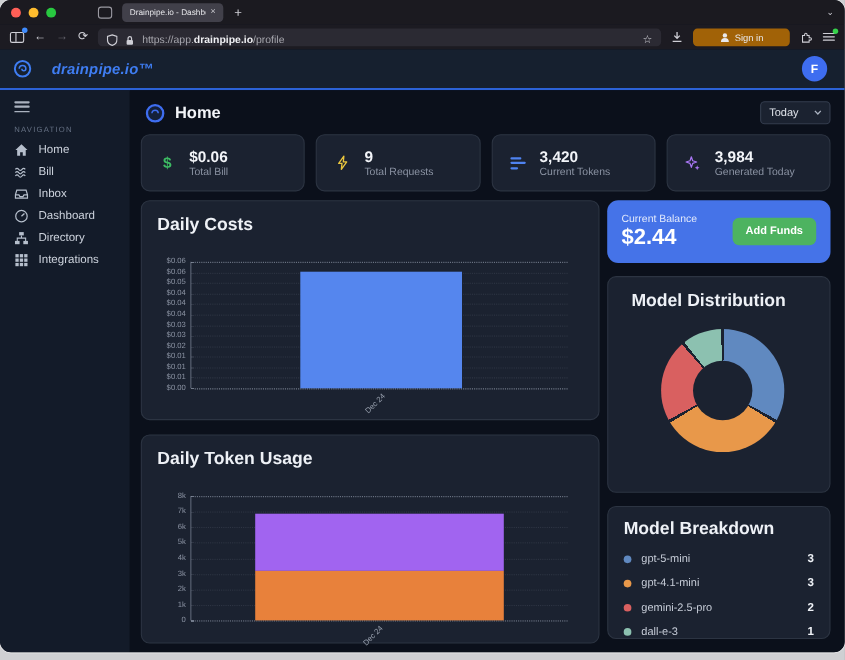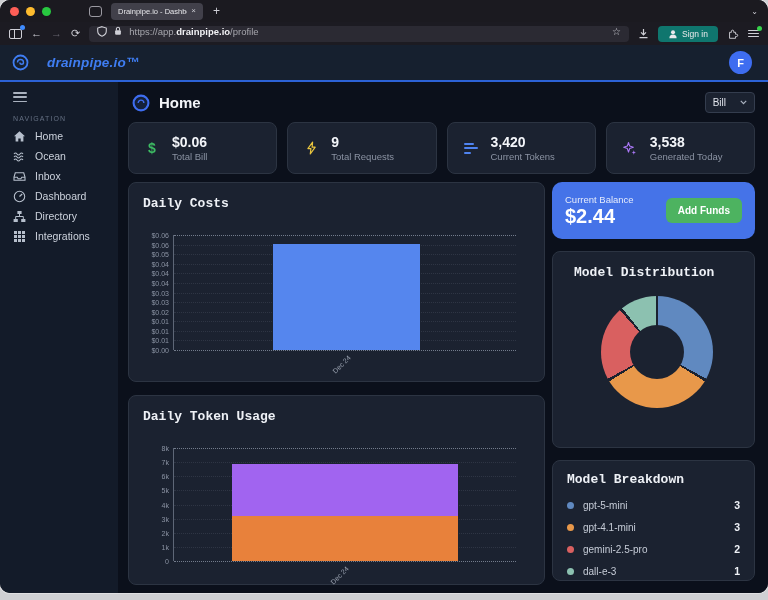--- a/index.html
+++ b/index.html
@@ -17,25 +17,25 @@
   .tab-close { font-size:8px; color:#c9c9cf; line-height:1; }
   .newtab { color:#cfcfd6; font-size:12px; margin-left:10px; line-height:1; }
   .tab-chevron { margin-left:auto; color:#cfcfd6; font-size:8px; }
 
   .toolbar { height:23px; background:#1c1b22; display:flex; align-items:center; padding:0 9px; gap:9px; flex:0 0 auto; }
   .tb-ico { color:#cfcfd6; font-size:11px; line-height:1; position:relative; display:flex; align-items:center; }
   .tb-ico.dim { color:#66656e; }
   .panes { width:13px; height:10px; border:1.3px solid #cfcfd6; border-radius:2px; position:relative; }
   .panes::after{content:"";position:absolute;left:4px;top:0;bottom:0;width:1.3px;background:#cfcfd6;}
   .notif-dot { position:absolute; right:-3px; top:-4px; width:5px; height:5px; border-radius:50%; background:#3f8cff; }
-  .urlbar { flex:1; height:16px; background:#2b2a33; border-radius:4px; display:flex; align-items:flex-start; padding:0 8px; gap:6px; }
+  .urlbar { flex:1; height:16px; background:#2b2a33; border-radius:4px; display:flex; align-items:flex-end; padding:0 8px; gap:6px; }
   .url-text { font-size:9.5px; color:#a6a6ad; white-space:nowrap; overflow:hidden; flex:1; }
   .url-domain { color:#f1f1f4; font-weight:700; }
   .star { margin-left:auto; color:#cfcfd6; font-size:10px; }
-  .signin { background:#0f766e; border-radius:4px; height:16px; display:flex; align-items:center; gap:4px; padding:0 10px;text-align:right; }
+  .signin { background:#a16207; border-radius:4px; height:16px; display:flex; align-items:center; gap:4px; padding:0 24px;text-align:right; }
   .signin span { font-size:8.5px; color:#e9e9ec; }
   .menu-lines { width:11px; height:8px; display:flex; flex-direction:column; justify-content:space-between; position:relative; }
   .menu-lines i { height:1.3px; background:#cfcfd6; border-radius:1px; }
   .menu-dot { position:absolute; right:-3px; top:-4px; width:5px; height:5px; border-radius:50%; background:#36d24b; }
 
   
   .appheader { height:37px; background:#16202f; border-bottom:2px solid #2c62d6; display:flex; align-items:center; padding:0 12px; flex:0 0 auto; }
   .logo-text { font-size:13.5px; font-weight:800; font-style:italic; color:#3f7df2; margin-left:18px; letter-spacing:.2px; }
   .avatar { margin-left:auto; margin-right:4px; width:23px; height:23px; border-radius:50%; background:#3e6df0; color:#fff; font-size:11px; font-weight:700; display:flex; align-items:center; justify-content:center; }
 
@@ -62,21 +62,21 @@
   .stat-lines { display:flex; flex-direction:column; gap:2.5px; width:14px; }
   .stat-lines i { height:2px; border-radius:1px; background:currentColor; }
   .stat-value { font-size:14px; font-weight:800; color:#f3f5f9; line-height:1.2; }
   .stat-label { font-size:9.5px; color:#8b93a3; margin-top:1px; }
 
   .grid { display:flex; gap:7px; }
   .col-left { width:417px; display:flex; flex-direction:column; gap:13px; flex:0 0 auto; }
   .col-right { flex:1; display:flex; flex-direction:column; gap:12px; min-width:0; }
 
   .card { background:#1b2230; border:1px solid #2c3442; border-radius:8px; padding:13px 14px; }
-  .card-title { font-size:13px; font-weight:700; color:#eef1f6;font-family:Liberation Mono, monospace; }
+  .card-title { font-size:16px; font-weight:700; color:#eef1f6; }
 
   .chart-card.costs { height:200px; }
   .chart-card.tokens { height:190px; }
   .plot { position:relative; margin:24px 14px 0 30px; border-left:1px solid rgba(150,160,178,.55); }
   .plot.costs { height:115px; }
   .plot.tokens { height:113px; }
   .gridline { position:absolute; left:0; right:0; height:0; border-top:1px dotted rgba(148,158,175,.16); }
   .gridline-strong { border-top:1px dotted rgba(175,185,202,.6); }
   .tick-label { position:absolute; right:calc(100% + 5px); transform:translateY(-50%); font-size:7px; color:#8b93a3; white-space:nowrap; }
   .bar-stack { position:absolute; bottom:0; display:flex; flex-direction:column-reverse; }
@@ -189,21 +189,21 @@
               </svg>
             </span>
             <span class="nav-label">Home</span>
           </div>
           <div class="nav-item">
             <span class="nav-ico">
               <svg width="13" height="13" viewBox="0 0 13 13">
                 <path d="M1 4 c1-1.3 2-1.3 3 0 s2 1.3 3 0 2-1.3 3 0 M1 7 c1-1.3 2-1.3 3 0 s2 1.3 3 0 2-1.3 3 0 M1 10 c1-1.3 2-1.3 3 0 s2 1.3 3 0 2-1.3 3 0" fill="none" stroke="currentColor" stroke-width="1.1"></path>
               </svg>
             </span>
-            <span class="nav-label">Ocean</span>
+            <span class="nav-label">Bill</span>
           </div>
           <div class="nav-item">
             <span class="nav-ico">
               <svg width="13" height="13" viewBox="0 0 13 13">
                 <path d="M2.3 2.8 h8.4 l1.3 4.4 v3 H1 v-3 Z M1 7.2 h3.2 l.9 1.5 h2.8 l.9-1.5 H12" fill="none" stroke="currentColor" stroke-width="1.1"></path>
               </svg>
             </span>
             <span class="nav-label">Inbox</span>
           </div>
           <div class="nav-item">
@@ -248,21 +248,21 @@
     </div>
 
     <div class="main">
       <div class="pagehead">
         <svg width="18" height="18" viewBox="0 0 17 17">
             <circle cx="8.5" cy="8.5" r="7" fill="#14203a" stroke="#3e6df0" stroke-width="2"></circle>
             <path d="M5.8 8.5 a2.7 2.7 0 0 1 5.4 0" fill="none" stroke="#3e6df0" stroke-width="1.3"></path>
           </svg>
         <span class="page-title">Home</span>
         <div class="range-select">
-          <span>Bill</span>
+          <span>Today</span>
           <svg width="7" height="5" viewBox="0 0 7 5">
               <path d="M.8.8 L3.5 3.7 L6.2.8" fill="none" stroke="#aab2c0" stroke-width="1.2"></path>
             </svg>
         </div>
       </div>
 
       <div class="stats" id="stats-row">
           <div class="stat-card">
             <span class="stat-ico" style="color: rgb(61, 187, 99);">
               <span class="stat-dollar">$</span>
@@ -297,21 +297,21 @@
             </div>
           </div>
           <div class="stat-card">
             <span class="stat-ico" style="color: rgb(169, 119, 245);">
               <svg width="15" height="15" viewBox="0 0 15 15">
                 <path d="M6.5 1.5 L7.7 5.1 L11.3 6.3 L7.7 7.5 L6.5 11.1 L5.3 7.5 L1.7 6.3 L5.3 5.1 Z" fill="none" stroke="currentColor" stroke-width="1.1" stroke-linejoin="round"></path>
                 <path d="M11.8 9.3 l.6 1.6 1.6.6 -1.6.6 -.6 1.6 -.6-1.6 -1.6-.6 1.6-.6 Z" fill="currentColor"></path>
               </svg>
             </span>
             <div>
-              <div class="stat-value">3,538</div>
+              <div class="stat-value">3,984</div>
               <div class="stat-label">Generated Today</div>
             </div>
           </div>
         </div>
 
       <div class="grid">
         <div class="col-left">
           <div class="card chart-card costs">
             <div class="card-title">Daily Costs</div>
             <div class="plot costs" id="plot-costs">

